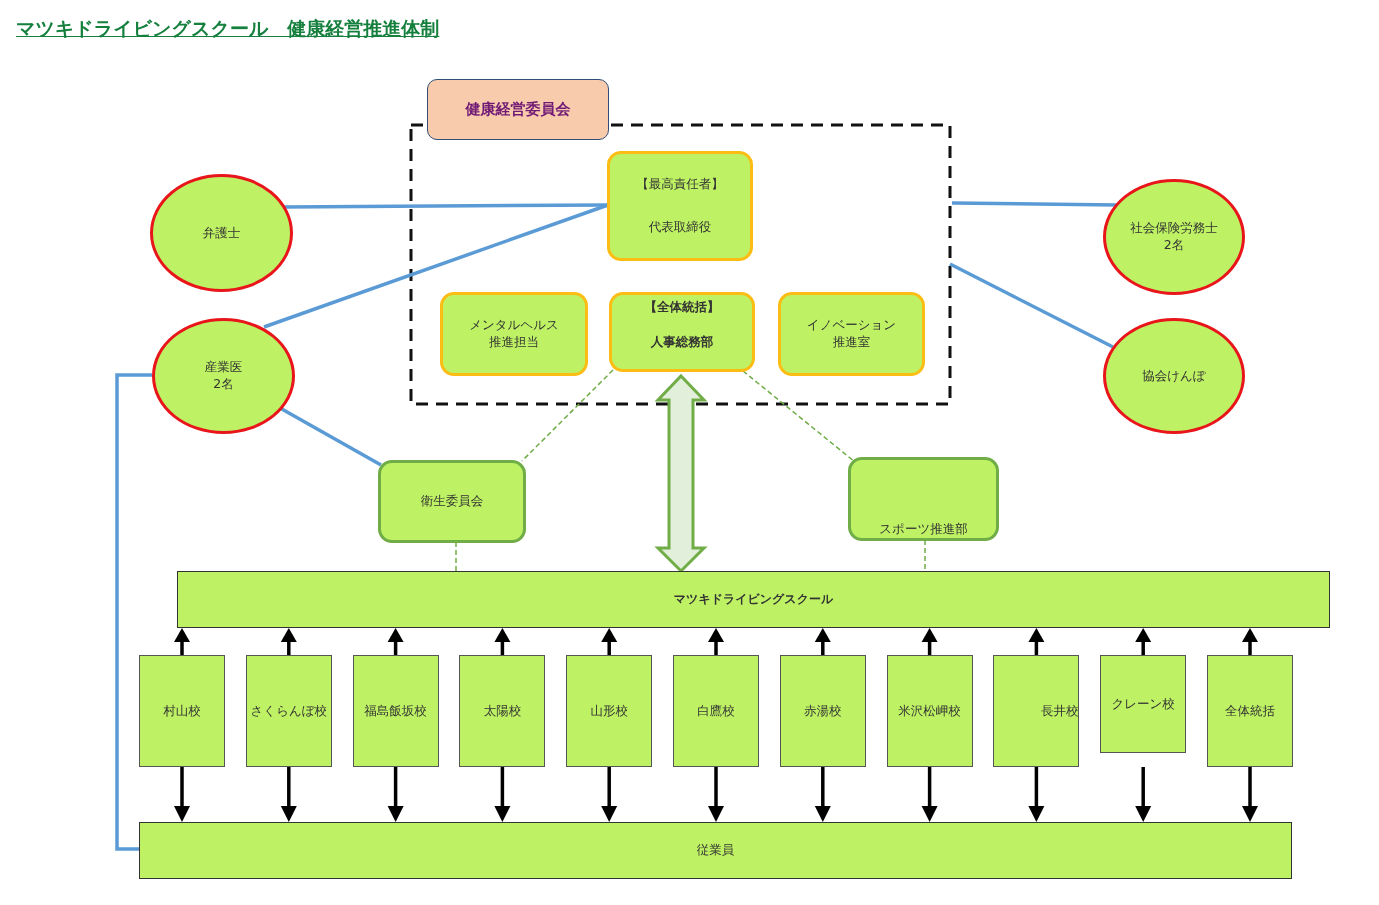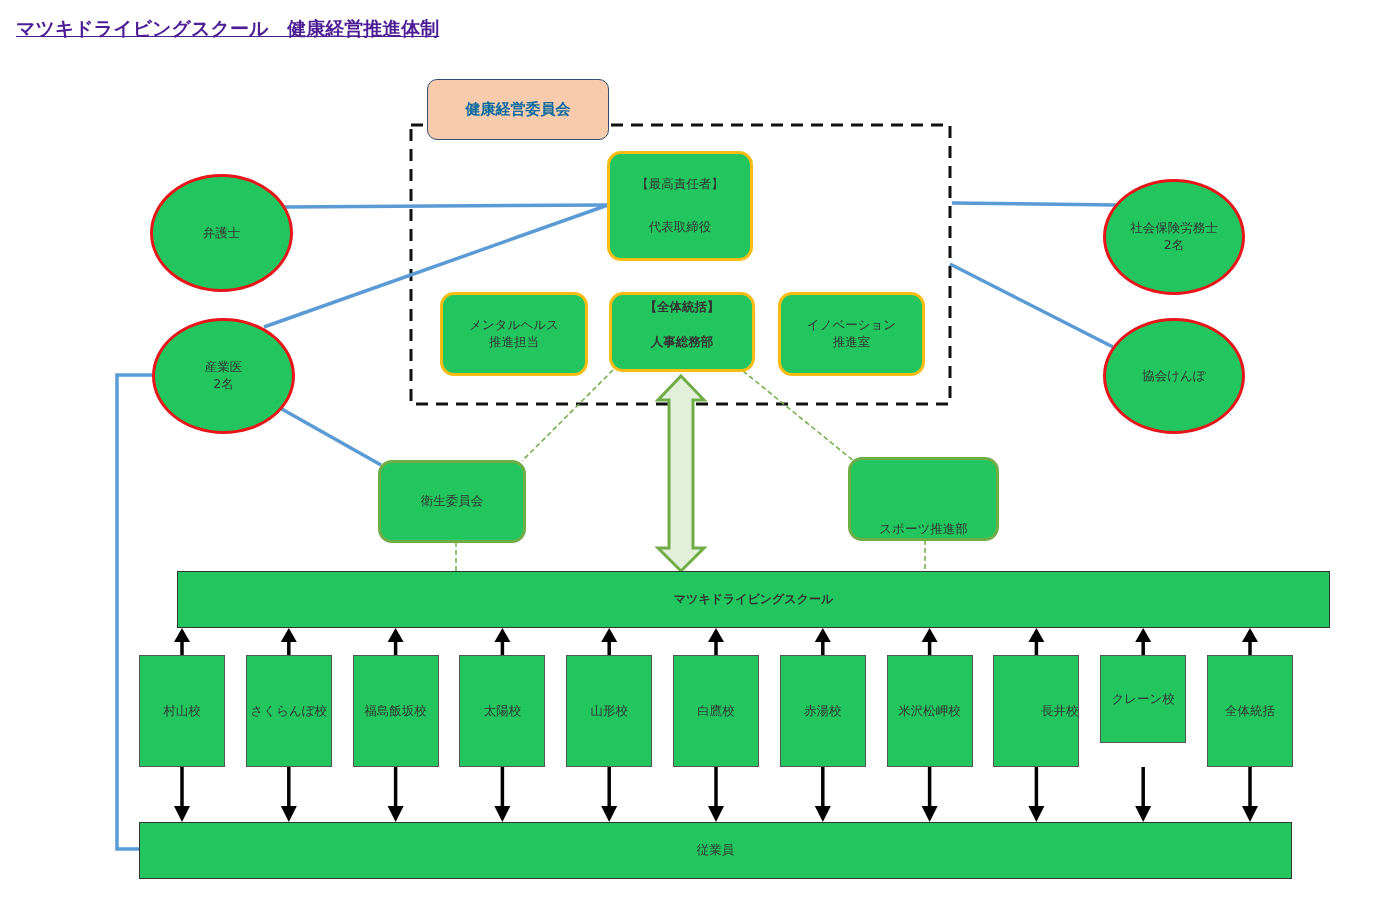--- a/index.html
+++ b/index.html
@@ -1,32 +1,32 @@
 <!DOCTYPE html>
 <html><head>
 <meta charset="utf-8">
 <style>
   html, body { margin: 0; padding: 0; background: #ffffff; }
   body { width: 1379px; height: 905px; position: relative; overflow: hidden;
          font-family: "DejaVu Sans", "Liberation Sans", sans-serif; color: #333; }
   .title { position: absolute; left: 16px; top: 16px; font-size: 19px; font-weight: bold;
-           color: #4c1d95; text-decoration: underline; letter-spacing: 0px; white-space: nowrap; }
+           color: #15803d; text-decoration: underline; letter-spacing: 0px; white-space: nowrap; }
   svg.lines { position: absolute; left: 0; top: 0; }
   .node { position: absolute; display: flex; flex-direction: column; align-items: center;
           justify-content: center; text-align: center; font-size: 12.5px; color: #333;
-          box-sizing: border-box; background: #22c55e; }
+          box-sizing: border-box; background: #bef264; }
   .ellipse { border: 3px solid #e8151b; border-radius: 50%; }
   .yellow { border: 3px solid #fbbd14; border-radius: 14px; }
   .green { border: 3px solid #70ad47; border-radius: 14px; }
   .plain { border: 1.5px solid #333; }
   .school { border: 1.5px solid #555; }
   .committee-label { position: absolute; left: 427px; top: 79px; width: 182px; height: 61px;
           background: #f8cbad; border: 1.5px solid #2f4e78; border-radius: 10px 10px 10px 10px;
           display: flex; align-items: center; justify-content: center; font-weight: bold;
-          font-size: 15px; color: #0369a1; box-sizing: border-box; }
+          font-size: 15px; color: #701a75; box-sizing: border-box; }
   .gap { height: 26px; }
   .bold { font-weight: bold; }
 </style>
 </head>
 <body>
 
 <div class="title">マツキドライビングスクール　健康経営推進体制</div>
 
 <svg class="lines" width="1379" height="905">
 
@@ -205,21 +205,21 @@
     </div>
     <div class="node school" style="left: 779.8px; top: 655px; width: 86px; height: 112px;">
       <span>赤湯校</span>
     </div>
     <div class="node school" style="left: 886.6px; top: 655px; width: 86px; height: 112px;">
       <span>米沢松岬校</span>
     </div>
     <div class="node school" style="left: 993.4px; top: 655px; width: 86px; height: 112px; align-items: flex-end;">
       <span>長井校</span>
     </div>
-    <div class="node school" style="left: 1100.2px; top: 655px; width: 86px; height: 88px;">
+    <div class="node school" style="left: 1100.2px; top: 655px; width: 86px; height: 98px;">
       <span>クレーン校</span>
     </div>
     <div class="node school" style="left: 1207px; top: 655px; width: 86px; height: 112px;">
       <span>全体統括</span>
     </div>
   </div>
 
 <div class="node plain" style="left:139px;top:822px;width:1153px;height:57px;">
   <span>従業員</span>
 </div>

